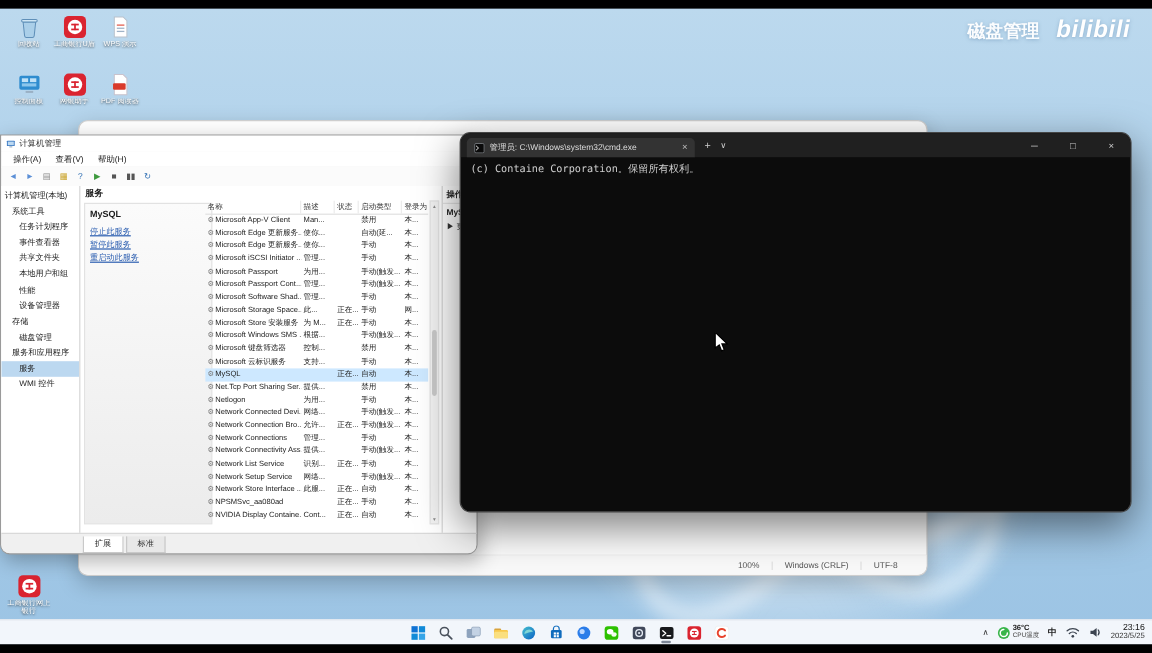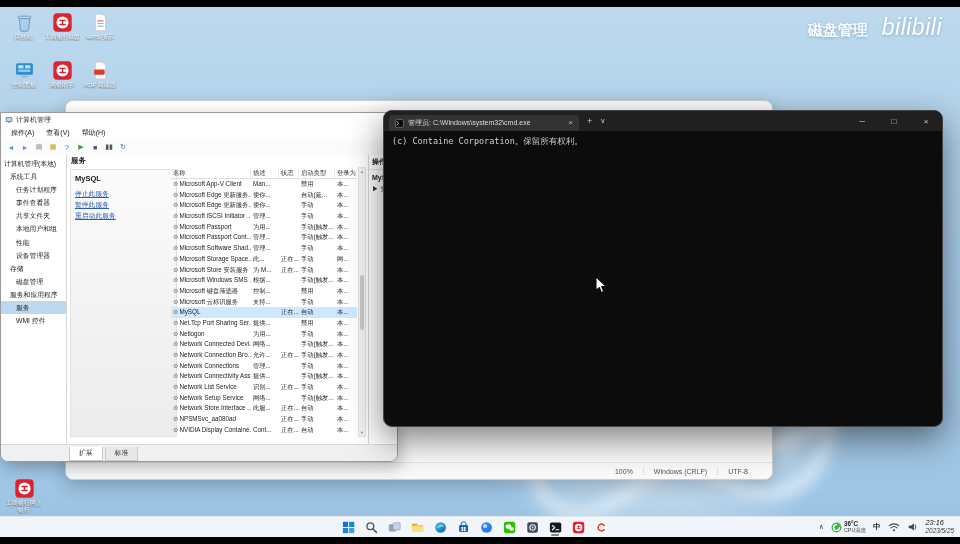--- a/index.html
+++ b/index.html
@@ -13,21 +13,21 @@
   .wallpaper{position:absolute;left:0;top:7px;width:960px;height:530px;
     background:linear-gradient(180deg,#bcd9ee 0%,#a9cde9 45%,#9cc4e4 100%);overflow:hidden;z-index:0;}
   .petal{position:absolute;border-radius:50%;border:16px solid rgba(255,255,255,.55);filter:blur(6px);}
   .bloomglow{position:absolute;left:430px;top:120px;width:460px;height:420px;border-radius:50%;
     background:radial-gradient(circle at 50% 52%,rgba(255,255,255,.85) 0%,rgba(255,255,255,.35) 45%,rgba(255,255,255,0) 70%);
     filter:blur(4px);}
 
   
   .watermark{position:absolute;top:14px;right:18px;z-index:2;display:flex;align-items:baseline;gap:14px;}
   .wm-author{font-size:15px;font-weight:bold;color:rgba(255,255,255,.96);text-shadow:0 1px 3px rgba(90,130,170,.5);}
-  .wm-brand{font-size:23px;font-weight:normal;font-style:italic;color:#fff;text-shadow:0 1px 3px rgba(90,130,170,.5);letter-spacing:.5px;}
+  .wm-brand{font-size:20px;font-weight:bold;font-style:italic;color:#fff;text-shadow:0 1px 3px rgba(90,130,170,.5);letter-spacing:.5px;}
 
   
   .dicon{position:absolute;width:36px;text-align:center;z-index:2;cursor:default;}
   .dicon .ic{width:21px;height:21px;margin:0 auto;}
   .dicon .ic svg{width:21px;height:21px;display:block;}
   .dicon .lbl{margin-top:1px;font-size:6px;line-height:7px;color:#fff;
     text-shadow:0 1px 2px rgba(0,0,0,.75);max-height:14px;overflow:hidden;word-break:break-all;}
 
   
   .win{position:absolute;}
@@ -113,21 +113,21 @@
   .tb-ic .indic{position:absolute;bottom:0;left:5px;width:8px;height:2px;border-radius:2px;background:#7c8696;}
   .tray{position:absolute;right:6px;top:0;height:20px;display:flex;align-items:center;gap:7px;z-index:31;}
   .tray .chev{font-size:7px;color:#333;}
   .temp-widget{display:flex;align-items:center;gap:2px;}
   .temp-widget .ticon{width:11px;height:11px;} .temp-widget .ticon svg{width:11px;height:11px;display:block;}
   .temp-col{display:flex;flex-direction:column;line-height:6px;}
   .temp-val{font-size:6.3px;font-weight:bold;color:#222;}
   .temp-lbl{font-size:5.4px;color:#444;}
   .ime{font-size:7.5px;font-weight:bold;color:#222;}
   .trayicon{width:12px;height:12px;} .trayicon svg{width:12px;height:12px;display:block;}
-  .clock{text-align:left;line-height:8px;font-style:italic;}
+  .clock{text-align:right;line-height:8px;}
   .clock .t{font-size:7.3px;color:#111;}
   .clock .d{font-size:6.4px;color:#333;}
 </style>
 </head>
 <body>
 
 <div class="stage">
 
   <div class="wallpaper">
     <div class="bloomglow"></div>

